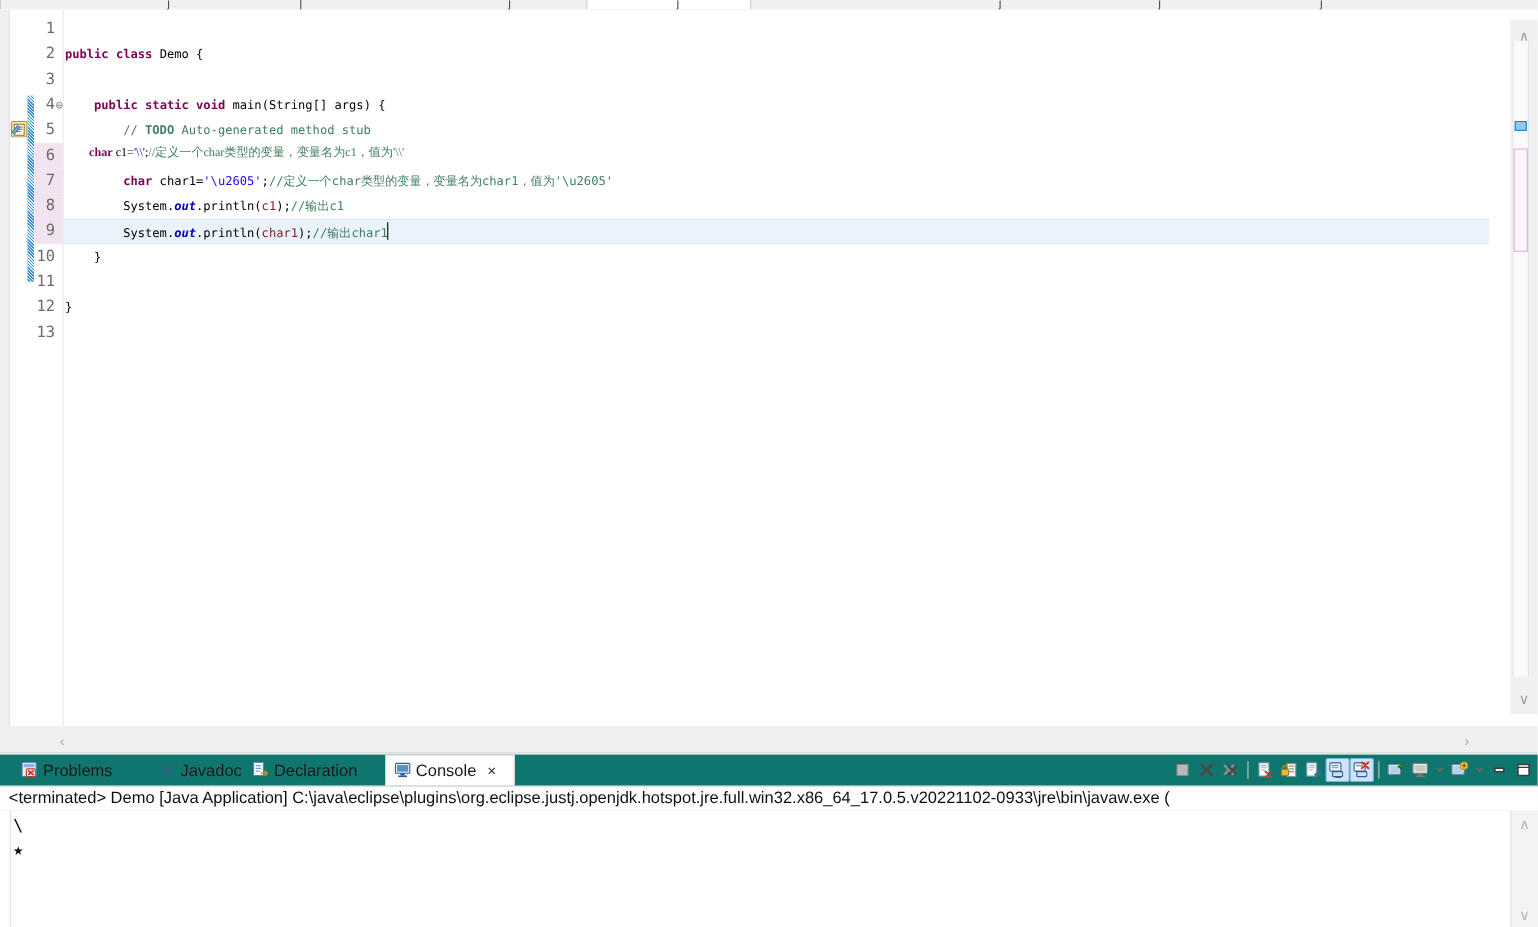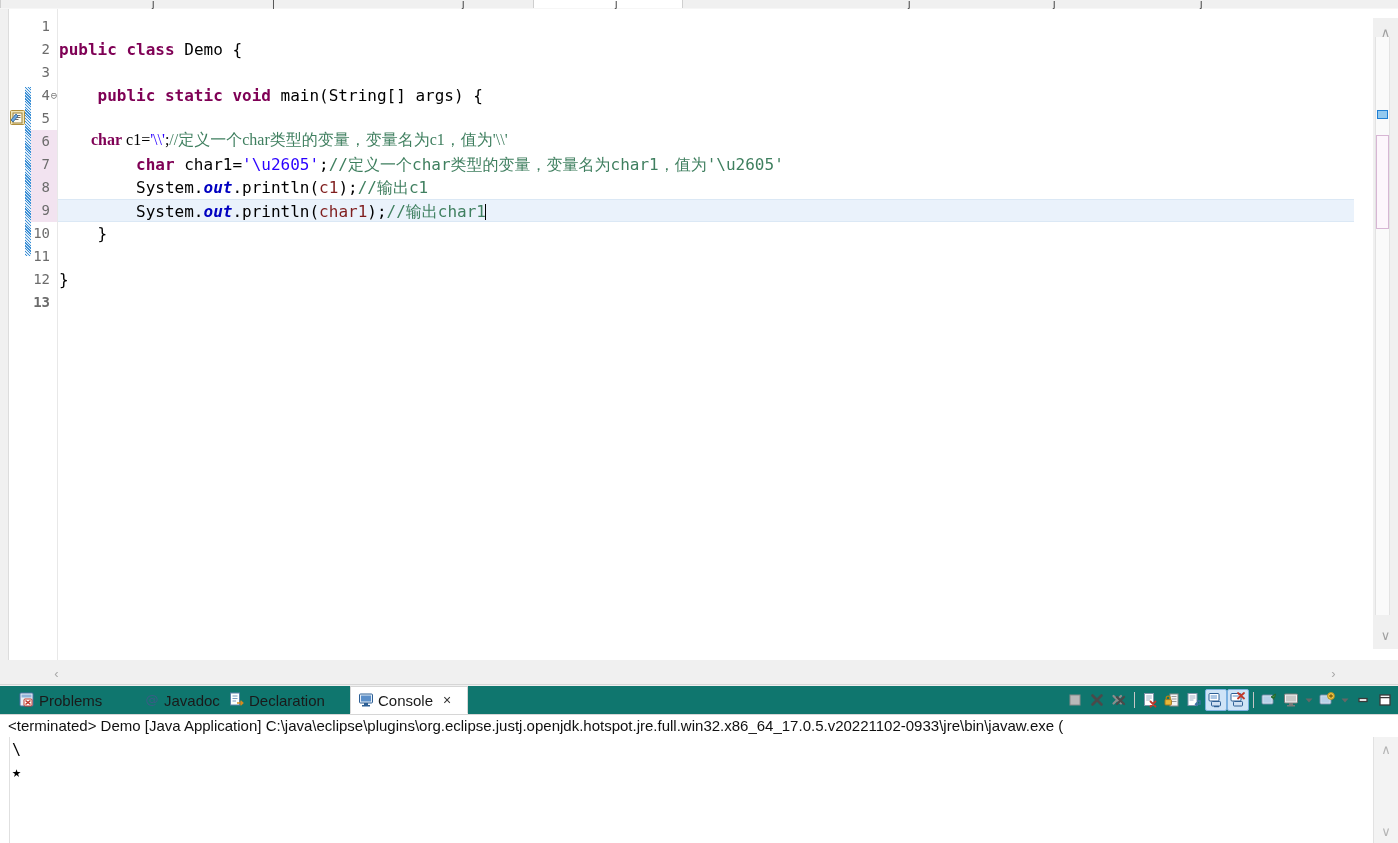--- a/index.html
+++ b/index.html
@@ -119,21 +119,21 @@
   .code {
     position: absolute; left: 58px; top: 0;
     right: 0; height: 651px;
     background: #ffffff;
   }
   .cline {
     position: absolute; left: 0; right: 0;
     height: 23px; line-height: 23px;
     white-space: pre;
     font-family: "DejaVu Sans Mono", monospace;
-    font-size: 16px;
+    font-size: 11px;
     color: #000000;
   }
   .cline.current {
     background: #eaf2fb;
     border-top: 1px solid #dbe8f5;
     border-bottom: 1px solid #dbe8f5;
     box-sizing: border-box;
   }
   .cline .txt { padding-left: 1px; }
   .kw   { color: #7f0055; font-weight: bold; }
@@ -347,36 +347,37 @@
           <div class="lineno" style="top: 52px;">3</div>
           <div class="lineno" style="top: 75px;">4</div>
           <div class="lineno" style="top: 98px;">5</div>
           <div class="lineno hl" style="top: 121px;">6</div>
           <div class="lineno hl" style="top: 144px;">7</div>
           <div class="lineno hl" style="top: 167px;">8</div>
           <div class="lineno hl" style="top: 190px;">9</div>
           <div class="lineno" style="top: 213px;">10</div>
           <div class="lineno" style="top: 236px;">11</div>
           <div class="lineno" style="top: 259px;">12</div>
-          <div class="lineno" style="top: 282px; font-weight: bold;">13</div>
+          <div class="lineno" style="top: 282px;">13</div>
         </div>
       <div class="fold-col" id="fold-col">
           <div class="fold-minus" style="top: 75px;">⊖</div>
           <div style="position: absolute; left: 0px; width: 8px; height: 23px; top: 121px; background: rgb(242, 227, 240);"></div>
           <div style="position: absolute; left: 0px; width: 8px; height: 23px; top: 144px; background: rgb(242, 227, 240);"></div>
           <div style="position: absolute; left: 0px; width: 8px; height: 23px; top: 167px; background: rgb(242, 227, 240);"></div>
           <div style="position: absolute; left: 0px; width: 8px; height: 23px; top: 190px; background: rgb(242, 227, 240);"></div>
         </div>
       <div class="gutter-sep"></div>
 
       <div class="code" id="code-surface">
           <div class="cline" style="top: 6px;"><span class="txt"></span></div>
           <div class="cline" style="top: 29px;"><span class="txt"><span class="kw">public</span><span class="plain"> </span><span class="kw">class</span><span class="plain"> Demo {</span></span></div>
           <div class="cline" style="top: 52px;"><span class="txt"></span></div>
           <div class="cline" style="top: 75px;"><span class="txt"><span class="plain">    </span><span class="kw">public</span><span class="plain"> </span><span class="kw">static</span><span class="plain"> </span><span class="kw">void</span><span class="plain"> main(String[] args) {</span></span></div>
+          <div class="cline" style="top: 98px;"><span class="txt"><span class="plain">        </span><span class="cmt">// </span><span class="tdo">TODO</span><span class="cmt"> Auto-generated method stub</span></span></div>
           <div class="cline" style="top: 119px; font-family: Liberation Serif, serif;"><span class="txt"><span class="plain">        </span><span class="kw">char</span><span class="plain"> c1=</span><span class="str">'\\'</span><span class="plain">;</span><span class="cmt">//定义一个char类型的变量，变量名为c1，值为'\\'</span></span></div>
           <div class="cline" style="top: 144px;"><span class="txt"><span class="plain">        </span><span class="kw">char</span><span class="plain"> char1=</span><span class="str">'\u2605'</span><span class="plain">;</span><span class="cmt">//定义一个char类型的变量，变量名为char1，值为'\u2605'</span></span></div>
           <div class="cline" style="top: 167px;"><span class="txt"><span class="plain">        System.</span><span class="fld">out</span><span class="plain">.println(</span><span class="loc">c1</span><span class="plain">);</span><span class="cmt">//输出c1</span></span></div>
           <div class="cline current" style="top: 190px;"><span class="txt"><span class="plain">        System.</span><span class="fld">out</span><span class="plain">.println(</span><span class="loc">char1</span><span class="plain">);</span><span class="cmt">//输出char1</span></span><span class="caret"></span></div>
           <div class="cline" style="top: 213px;"><span class="txt"><span class="plain">    }</span></span></div>
           <div class="cline" style="top: 236px;"><span class="txt"></span></div>
           <div class="cline" style="top: 259px;"><span class="txt"><span class="plain">}</span></span></div>
           <div class="cline" style="top: 282px;"><span class="txt"></span></div>
         </div>
     </div>

